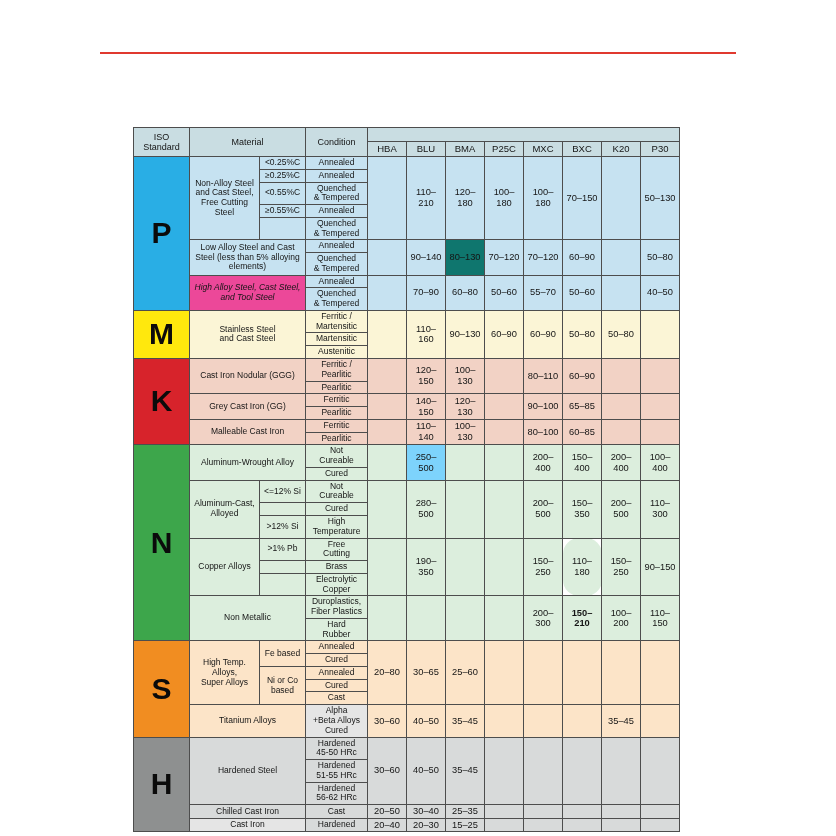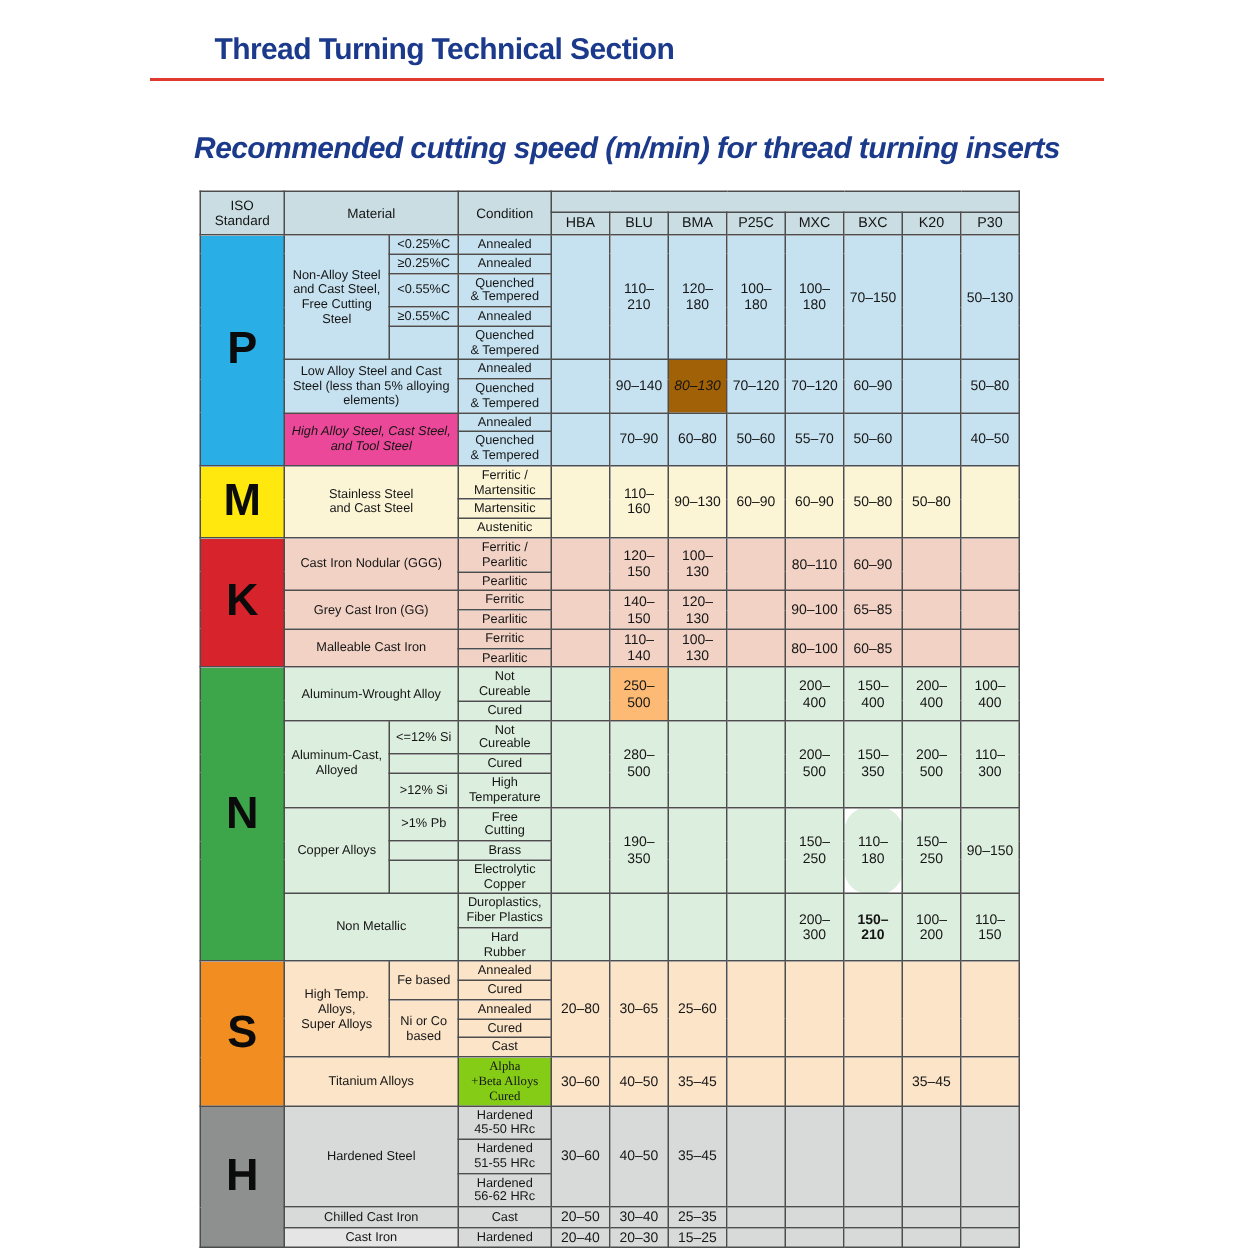--- a/index.html
+++ b/index.html
@@ -25,26 +25,24 @@
   td.cell-mat{text-align:left;padding-left:4px;}
   td.iso-cell{font-size:30px;font-weight:bold;color:#0b0b0b;}
   td.cell-val{font-size:9.3px;}
 </style>
 </head>
 <body>
 
 <div class="page">
 
   <div class="top">
-    <div class="top-title" style="white-space: pre-line;">Thread Turning Technical Section</div>
   </div>
 
   <div class="rule"></div>
 
-  <h1 class="doc-title" style="white-space: pre-line;">Recommended cutting speed (m/min) for thread turning inserts</h1>
 
   <div id="table-host">
       <table class="speed">
         <colgroup>
           <col style="width: 56px;">
           <col style="width: 70px;">
           <col style="width: 46px;">
           <col style="width: 62px;">
           <col style="width: 39px;">
           <col style="width: 39px;">
@@ -109,21 +107,21 @@
             <td class="cell-cond" style="background: rgb(198, 226, 241);">Quenched
 &amp; Tempered</td>
           </tr>
           <tr>
             <td class="cell-mat" colspan="2" rowspan="2" style="background: rgb(198, 226, 241);">Low Alloy Steel and Cast
 Steel (less than 5% alloying
 elements)</td>
             <td class="cell-cond" style="background: rgb(198, 226, 241);">Annealed</td>
             <td class="cell-val" rowspan="2" style="background: rgb(198, 226, 241);"></td>
             <td class="cell-val" rowspan="2" style="background: rgb(198, 226, 241);">90–140</td>
-            <td class="cell-val" rowspan="2" style="background: #a16207; font-style: italic;">80–130</td>
+            <td class="cell-val" rowspan="2" style="background: #0f766e;">80–130</td>
             <td class="cell-val" rowspan="2" style="background: rgb(198, 226, 241);">70–120</td>
             <td class="cell-val" rowspan="2" style="background: rgb(198, 226, 241);">70–120</td>
             <td class="cell-val" rowspan="2" style="background: rgb(198, 226, 241);">60–90</td>
             <td class="cell-val" rowspan="2" style="background: rgb(198, 226, 241);"></td>
             <td class="cell-val" rowspan="2" style="background: rgb(198, 226, 241);">50–80</td>
           </tr>
           <tr>
             <td class="cell-cond" style="background: rgb(198, 226, 241);">Quenched
 &amp; Tempered</td>
           </tr>
@@ -211,21 +209,21 @@
           </tr>
           <tr>
             <td class="cell-cond" style="background: rgb(242, 210, 197);">Pearlitic</td>
           </tr>
           <tr>
             <td class="iso-cell" rowspan="10" style="background: rgb(61, 166, 75);">N</td>
             <td class="cell-mat" colspan="2" rowspan="2" style="background: rgb(220, 238, 221);">Aluminum-Wrought Alloy</td>
             <td class="cell-cond" style="background: rgb(220, 238, 221);">Not
 Cureable</td>
             <td class="cell-val" rowspan="2" style="background: rgb(220, 238, 221);"></td>
-            <td class="cell-val" rowspan="2" style="background: #fdba74;">250–500</td>
+            <td class="cell-val" rowspan="2" style="background: #7dd3fc;">250–500</td>
             <td class="cell-val" rowspan="2" style="background: rgb(220, 238, 221);"></td>
             <td class="cell-val" rowspan="2" style="background: rgb(220, 238, 221);"></td>
             <td class="cell-val" rowspan="2" style="background: rgb(220, 238, 221);">200–400</td>
             <td class="cell-val" rowspan="2" style="background: rgb(220, 238, 221);">150–400</td>
             <td class="cell-val" rowspan="2" style="background: rgb(220, 238, 221);">200–400</td>
             <td class="cell-val" rowspan="2" style="background: rgb(220, 238, 221);">100–400</td>
           </tr>
           <tr>
             <td class="cell-cond" style="background: rgb(220, 238, 221);">Cured</td>
           </tr>
@@ -317,21 +315,21 @@
             <td class="cell-cond" style="background: rgb(252, 228, 200);">Annealed</td>
           </tr>
           <tr>
             <td class="cell-cond" style="background: rgb(252, 228, 200);">Cured</td>
           </tr>
           <tr>
             <td class="cell-cond" style="background: rgb(252, 228, 200);">Cast</td>
           </tr>
           <tr>
             <td class="cell-mat" colspan="2" style="background: rgb(252, 228, 200);">Titanium Alloys</td>
-            <td class="cell-cond" style="background: #84cc16; font-family: Liberation Serif, serif;">Alpha
+            <td class="cell-cond" style="background: #e5e5e5;">Alpha
 +Beta Alloys
 Cured</td>
             <td class="cell-val" style="background: rgb(252, 228, 200);">30–60</td>
             <td class="cell-val" style="background: rgb(252, 228, 200);">40–50</td>
             <td class="cell-val" style="background: rgb(252, 228, 200);">35–45</td>
             <td class="cell-val" style="background: rgb(252, 228, 200);"></td>
             <td class="cell-val" style="background: rgb(252, 228, 200);"></td>
             <td class="cell-val" style="background: rgb(252, 228, 200);"></td>
             <td class="cell-val" style="background: rgb(252, 228, 200);">35–45</td>
             <td class="cell-val" style="background: rgb(252, 228, 200);"></td>

